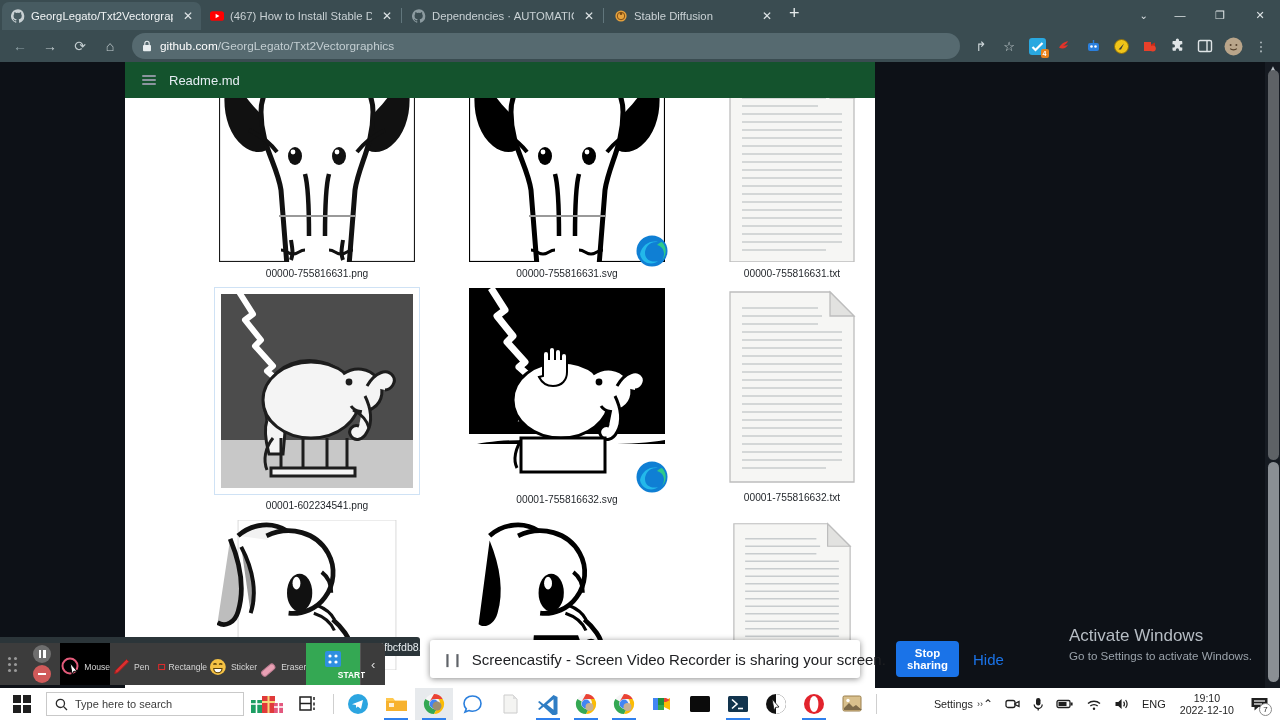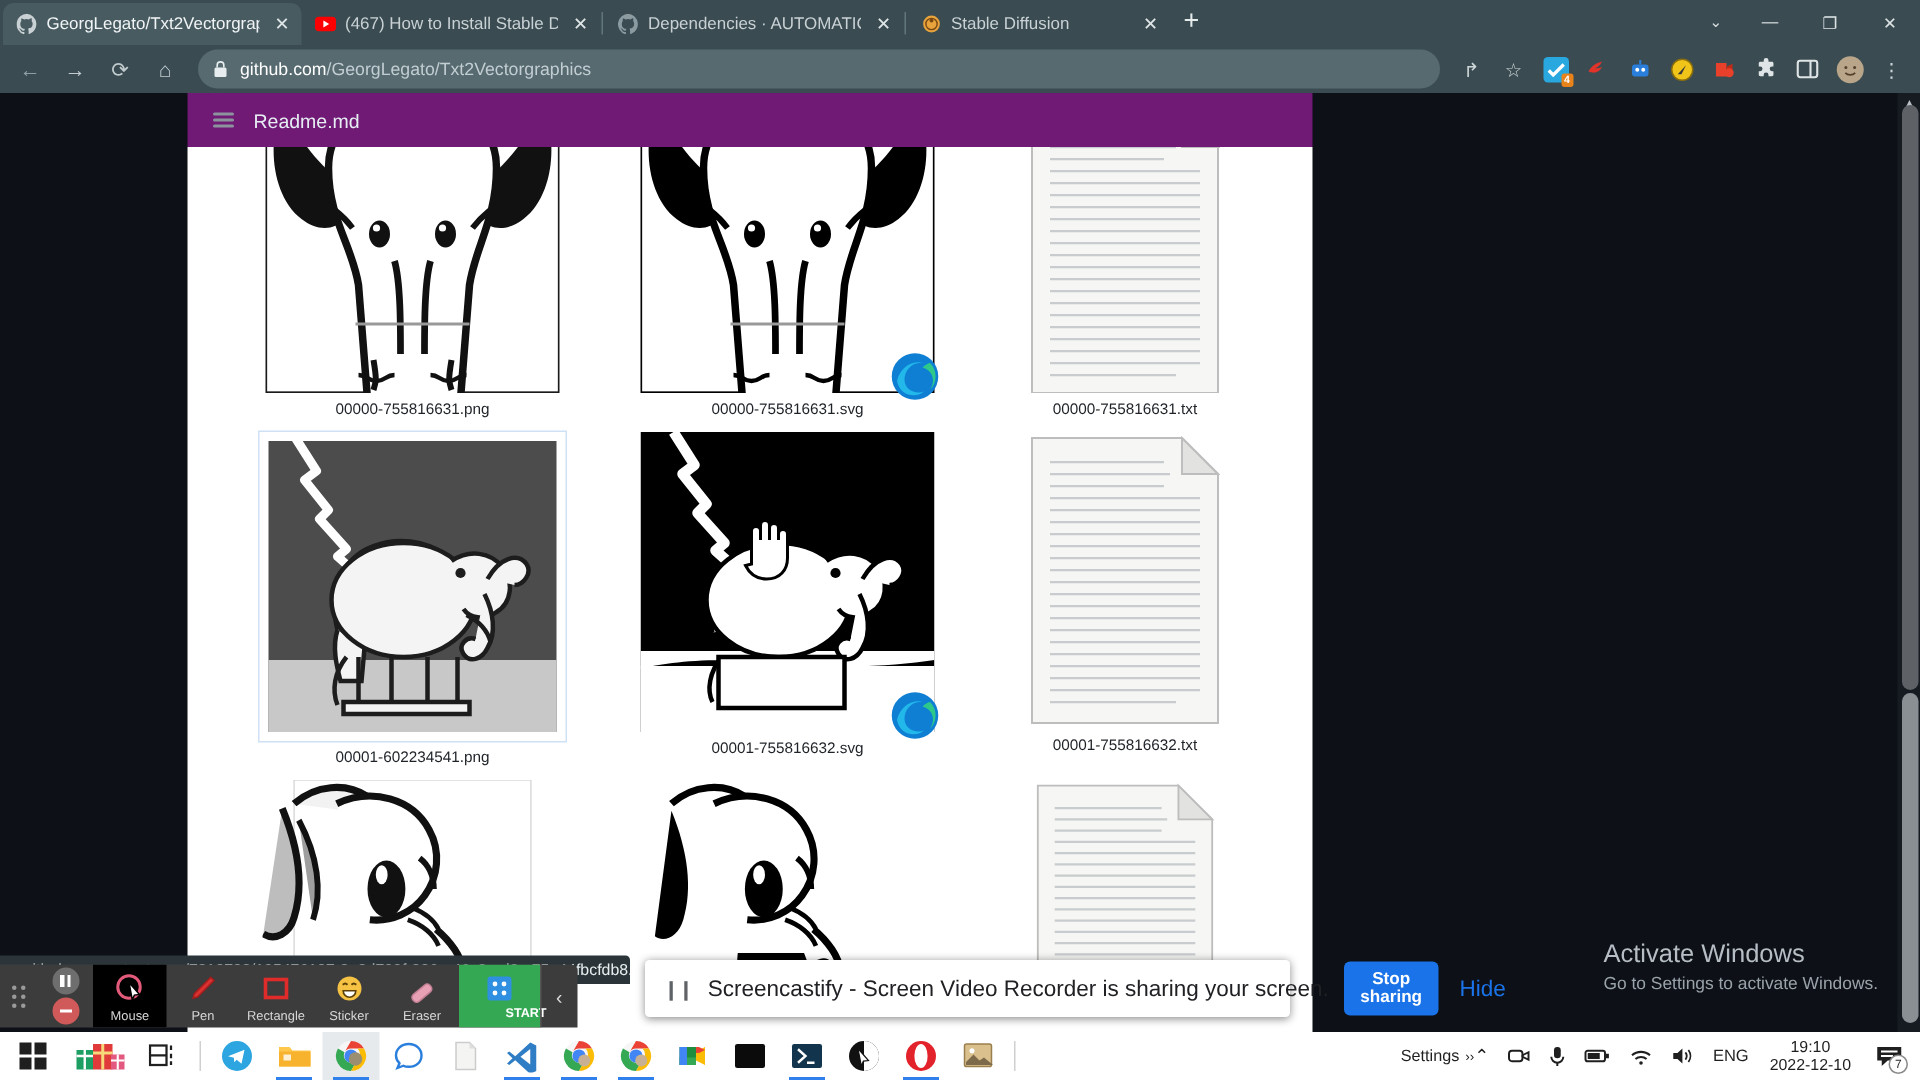--- a/index.html
+++ b/index.html
@@ -45,30 +45,30 @@
   .omnibox .host { color: #ffffff; }
   .omnibox .path { color: #c3ced2; text-align: center; }
   .tb-right { display: flex; align-items: center; gap: 2px; }
   .tb-ico { width: 26px; height: 26px; display: flex; align-items: center; justify-content: center; border-radius: 13px; color: #cdd6d9; font-size: 13px; position: relative; }
   .ext-ico { width: 17px; height: 17px; border-radius: 3px; display: block; position: relative; }
   .ext-badge { position: absolute; right: -3px; bottom: -3px; background: #e8821a; color: #fff; font-size: 7px; line-height: 9px; border-radius: 2px; padding: 0 2px; font-weight: bold; }
 
   
   .page { position: absolute; left: 0; top: 62px; width: 1280px; height: 626px; background: #0d1117; overflow: hidden; }
   .readme-box { position: absolute; left: 125px; top: 0px; width: 750px; height: 626px; background: #010409; }
-  .readme-header { height: 36px; display: flex; align-items: center; gap: 13px; padding-left: 17px; color: #e6edf3; font-size: 13px; background: #701a75; }
+  .readme-header { height: 36px; display: flex; align-items: center; gap: 13px; padding-left: 17px; color: #e6edf3; font-size: 13px; background: #14532d; }
   .burger { width: 14px; display: flex; flex-direction: column; gap: 2.5px; }
   .burger i { display: block; height: 1.6px; background: #8b949e; border-radius: 1px; }
   .burger i:nth-child(1) { width: 14px; }
   .burger i:nth-child(2) { width: 14px; }
   .burger i:nth-child(3) { width: 14px; }
 
   .grid-wrap { position: absolute; left: 0; top: 36px; width: 750px; height: 590px; background: #ffffff; overflow: hidden; }
   .grid-inner { position: absolute; left: 0; top: -8px; width: 750px; }
-  .grid-row { display: grid; grid-template-columns: 300px 200px 250px; align-items: start; }
+  .grid-row { display: grid; grid-template-columns: 300px 200px 250px; align-items: start; padding-left: 42px; }
   .cell { display: flex; flex-direction: column; align-items: center; }
   .cap { font-size: 10.2px; color: #1f2328; padding: 6px 0 9px; font-family: "Liberation Sans", sans-serif; }
   .thumb { display: block; }
 
   
   .scrollbar { position: absolute; right: 0; top: 62px; width: 15px; height: 626px; background: #0d1117; }
   .scroll-track { position: absolute; right: 0; top: 0; width: 15px; height: 626px; background: #161b22; }
   .scroll-thumb { position: absolute; right: 1px; top: 8px; width: 11px; height: 390px; background: #5e6266; border-radius: 6px; }
   .scroll-thumb2 { position: absolute; right: 1px; top: 400px; width: 11px; height: 220px; background: #8a8f94; border-radius: 6px; }
   .scroll-up { position: absolute; right: 3px; top: 2px; color: #b9c0c6; font-size: 8px; }
@@ -101,21 +101,21 @@
   .cast-grip { width: 26px; display: flex; align-items: center; justify-content: center; }
   .grip-dots { display: grid; grid-template-columns: 3px 3px; gap: 3px; }
   .grip-dots i { width: 3px; height: 3px; background: #9a9a9a; border-radius: 50%; display: block; }
   .cast-circ { width: 38px; display: flex; flex-direction: column; align-items: center; justify-content: center; gap: 2px; }
   .cbtn { width: 18px; height: 18px; border-radius: 50%; display: block; }
   .cbtn.pause { background: #6e6e6e; position: relative; }
   .cbtn.pause::before, .cbtn.pause::after { content: ""; position: absolute; top: 5px; width: 2.5px; height: 8px; background: #fff; }
   .cbtn.pause::before { left: 5.5px; } .cbtn.pause::after { right: 5.5px; }
   .cbtn.stop { background: #d05a5a; position: relative; }
   .cbtn.stop::after { content:""; position:absolute; left:5px; top:8px; width:8px; height:2px; background:#fff; }
-  .cast-tool { width: 50px; display: flex; flex-direction: column; align-items: center; justify-content: flex-start; padding-top: 5px; gap: 2px; }
+  .cast-tool { width: 50px; display: flex; flex-direction: row; align-items: center; justify-content: flex-start; padding-top: 5px; gap: 2px; }
   .cast-tool.selected { background: #000000; }
   .cast-label { font-size: 8.6px; color: #d6d6d6; white-space: nowrap; }
   .cast-start { width: 54px; background: #34a853; display: flex; flex-direction: column; align-items: center; justify-content: center; gap: 1px; }
   .cast-start .cast-label { color: #fff; font-weight: bold; font-size: 8.4px; margin-left: 36px; }
   .cast-collapse { width: 26px; display: flex; align-items: center; justify-content: center; color: #d9d9d9; font-size: 13px; border-left: 1px solid #555; }
 
   
   .activate { position: absolute; right: 28px; bottom: 58px; text-align: left; z-index: 30; }
   .activate .t1 { color: #b6bdc4; font-size: 17px; font-weight: normal; }
   .activate .t2 { color: #9aa2aa; font-size: 11.6px; margin-top: 3px; }
@@ -622,20 +622,27 @@
   <div class="taskbar">
     <div class="start-btn">
       <span class="winlogo">
           <i></i>
           <i></i>
           <i></i>
           <i></i>
         </span>
     </div>
 
+    <div class="search-box">
+      <svg width="13" height="13" viewBox="0 0 13 13">
+          <circle cx="5.4" cy="5.4" r="4.1" fill="none" stroke="#2b2b2b" stroke-width="1.3"></circle>
+          <line x1="8.4" y1="8.4" x2="12" y2="12" stroke="#2b2b2b" stroke-width="1.3"></line>
+        </svg>
+      <span class="ph">Type here to search</span>
+    </div>
 
     <div class="tb-item gift">
       <svg width="34" height="22" viewBox="0 0 34 22">
         <rect x="1" y="7" width="11" height="13" fill="#1d9e63"></rect>
           <path d="M1 11h11M6.5 7v13" stroke="#fff" stroke-width="1.6"></path>
         <rect x="12" y="3" width="13" height="17" fill="#e03a3a"></rect>
           <path d="M12 9h13M18.5 3v17" stroke="#f6d87a" stroke-width="2"></path>
         <rect x="24" y="10" width="9" height="10" fill="#e3587e"></rect>
           <path d="M24 14h9M28.5 10v10" stroke="#fff" stroke-width="1.4"></path>
       </svg>

